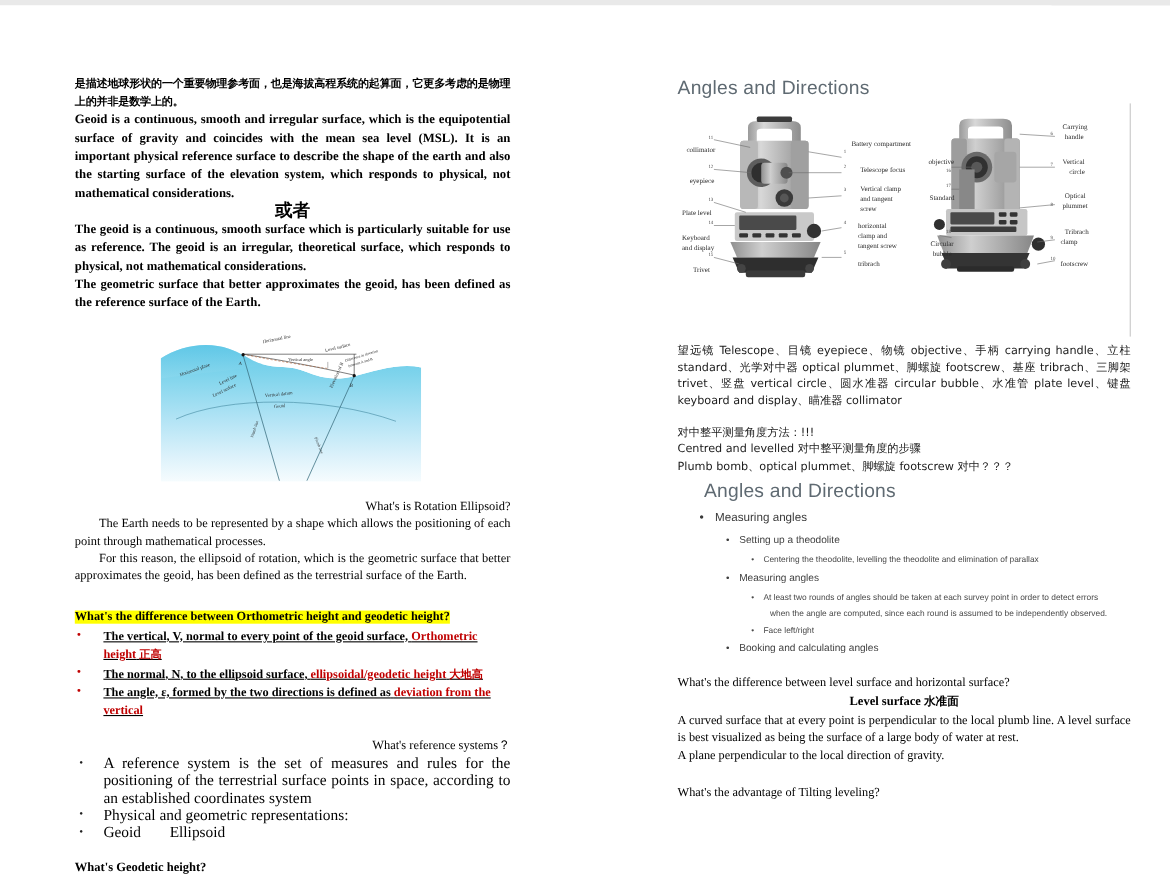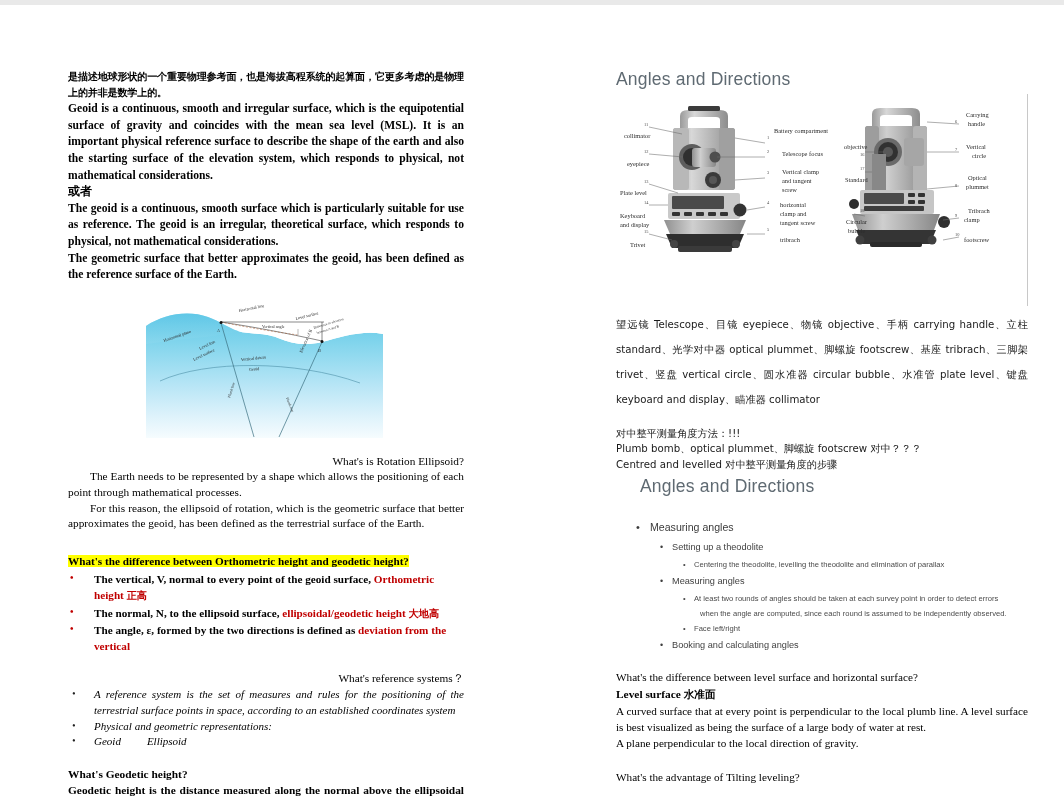--- a/index.html
+++ b/index.html
@@ -52,25 +52,26 @@
   }
   .en-bold-para {
     font-weight: bold;
     font-size: 11.6px;
     line-height: 16.6px;
     margin: 0;
     text-align: justify;
     text-justify: inter-word;
   }
   .cn-huozhe {
-    font-family: Liberation Mono, monospace;
-    font-weight: bold;
-    font-size: 12px;
+    font-family: Liberation Sans, sans-serif;
+    font-weight: bold;
+    font-size: 16px;
     line-height: 16.6px;
     margin: 0;
+    text-align: center;
   }
   .plain-para {
     font-size: 11.3px;
     line-height: 15.6px;
     margin: 0;
     text-align: justify;
     text-justify: inter-word;
   }
   .plain-para.indent { text-indent: 22px; }
   .q-line {
@@ -109,20 +110,21 @@
     margin: 2px 0 0 0;
     padding: 0;
   }
   ul.red-bullets > li {
     position: relative;
     padding-left: 26px;
     font-weight: bold;
     font-size: 11.2px;
     line-height: 16.4px;
     color: #000;
+    text-decoration: underline;
   }
   ul.red-bullets > li::before {
     content: "\2022";
     position: absolute;
     left: 2px; top: -1px;
     color: #c00000;
     font-size: 10px;
   }
   .red { color: #c00000; }
   .cn-red {
@@ -133,24 +135,23 @@
   }
 
   ul.plain-bullets {
     list-style: none;
     margin: 1px 0 0 0;
     padding: 0;
   }
   ul.plain-bullets > li {
     position: relative;
     padding-left: 26px;
-    font-size: 11px;
+    font-size: 14px;
     line-height: 15.6px;
     text-align: justify;
-    font-style: italic;
   }
   ul.plain-bullets > li::before {
     content: "\2022";
     position: absolute;
     left: 4px; top: -1px;
     font-size: 10px;
     color: #222;
   }
   .bold-q {
     font-weight: bold;
@@ -188,38 +189,38 @@
     position: absolute;
     right: 0; top: 0;
     width: 1px; height: 212px;
     background: #c8c8c8;
   }
   .theo-frame svg { display: block; }
 
   .glossary {
     font-family: "DejaVu Sans", sans-serif;
     font-size: 10.2px;
-    line-height: 25px;
+    line-height: 15px;
     margin: 6px 0 0 0;
     text-align: justify;
     text-justify: inter-ideograph;
     color: #1a1a1a;
   }
 
   .method-block { margin-top: 14px; }
   .method-line {
     font-family: "DejaVu Sans", sans-serif;
     font-size: 10.2px;
     line-height: 15.4px;
     margin: 0;
     color: #1a1a1a;
   }
 
   
-  .slide-bullets { margin: 20px 0 0 18px; font-family: "Liberation Sans", sans-serif; color: #3d3d3d; }
+  .slide-bullets { margin: 4px 0 0 18px; font-family: "Liberation Sans", sans-serif; color: #3d3d3d; }
   .sb-l1 {
     position: relative;
     padding-left: 16px;
     font-size: 10.6px;
     line-height: 21px;
     color: #3a3a3a;
   }
   .sb-l1::before {
     content: "\2022";
     position: absolute; left: 2px; top: 0;
@@ -256,20 +257,21 @@
   .rt-q {
     font-size: 11.2px;
     line-height: 16.4px;
     margin: 0;
   }
   .rt-head {
     font-weight: bold;
     font-size: 11.4px;
     line-height: 17px;
     margin: 0;
+    text-align: center;
   }
   .rt-head .cnb {
     font-family: "DejaVu Sans", sans-serif;
     font-weight: bold;
     font-size: 10.6px;
   }
   .rt-body {
     font-size: 11.2px;
     line-height: 16.2px;
     margin: 0;
@@ -589,22 +591,22 @@
           <text x="348" y="128">clamp</text>
           <text x="348" y="148">footscrew</text>
         </g>
       </svg>
     </div>
 
     <p class="glossary">望远镜 Telescope、目镜 eyepiece、物镜 objective、手柄 carrying handle、立柱 standard、光学对中器 optical plummet、脚螺旋 footscrew、基座 tribrach、三脚架 trivet、竖盘 vertical circle、圆水准器 circular bubble、水准管 plate level、键盘 keyboard and display、瞄准器 collimator</p>
 
     <div class="method-block">
       <p class="method-line">对中整平测量角度方法：!!!</p>
+      <p class="method-line">Centred and levelled  对中整平测量角度的步骤</p>
       <p class="method-line">Plumb bomb、optical plummet、脚螺旋 footscrew 对中？？？</p>
-      <p class="method-line">Centred and levelled  对中整平测量角度的步骤</p>
     </div>
 
     <h2 class="slide-title second">Angles and Directions</h2>
 
     <div class="slide-bullets">
       <div class="sb-l1">Measuring angles</div>
       <div class="sb-l2">Setting up a theodolite</div>
       <div class="sb-l3">Centering the theodolite, levelling the theodolite and elimination of parallax</div>
       <div class="sb-l2">Measuring angles</div>
       <div class="sb-l3">

